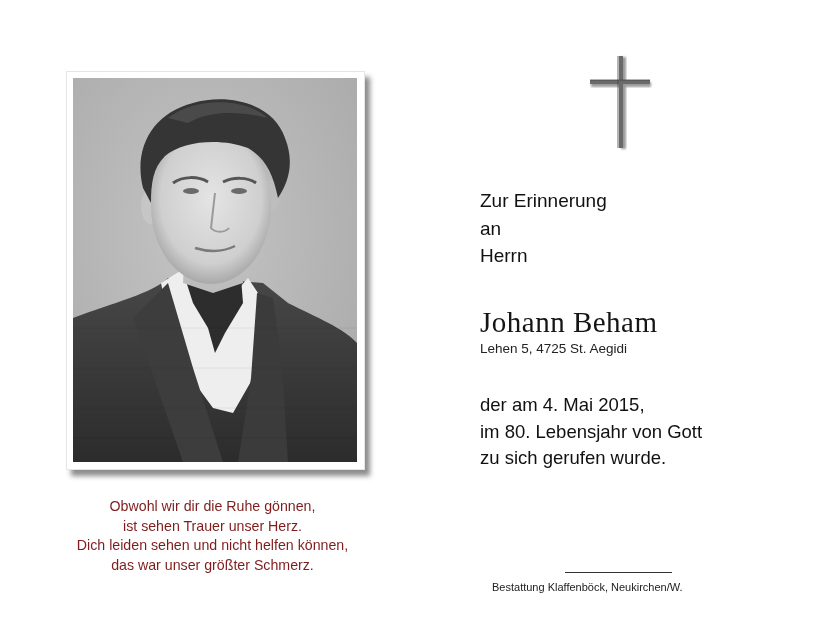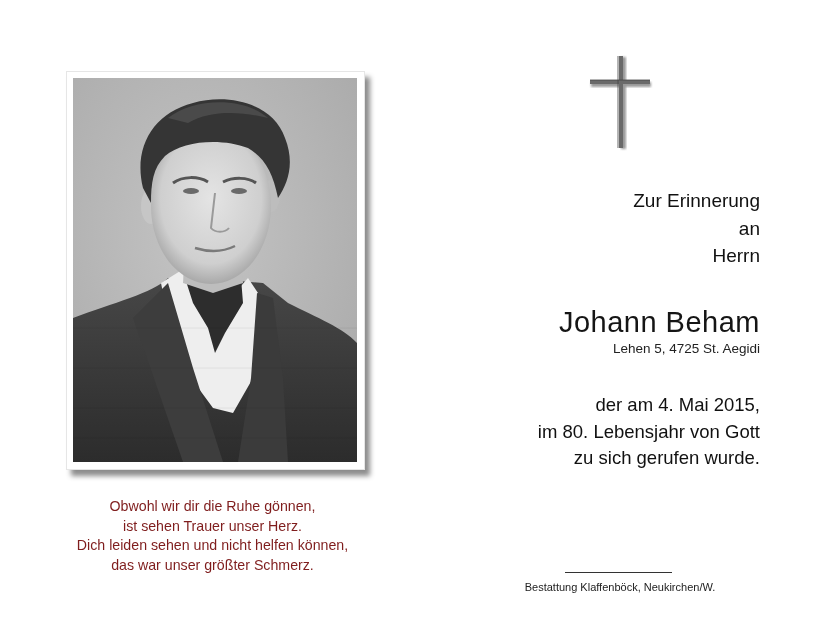--- a/index.html
+++ b/index.html
@@ -16,27 +16,27 @@
 
   
   .poem { position: absolute; left: 40px; top: 497px; width: 345px; text-align: center;
           font-size: 14.2px; line-height: 19.5px; color: #7f1d1d; }
   .poem div { white-space: nowrap; }
 
   
   .cross { position: absolute; left: 588px; top: 54px; width: 66px; height: 98px; }
 
   
-  .col { position: absolute; left: 480px; width: 280px; text-align: right; }
+  .col { position: absolute; left: 480px; width: 280px; text-align: left; }
   .intro { top: 187px; font-size: 19px; line-height: 27.5px; }
-  .name { top: 305px; font-size: 29px; line-height: 34px; font-weight: normal; letter-spacing: 0.5px; color: #151515; }
+  .name { top: 305px; font-size: 29px; line-height: 34px; font-weight: normal; letter-spacing: 0.5px; color: #151515; font-family: Liberation Serif, serif; }
   .address { top: 340px; font-size: 13.5px; line-height: 17px; color: #222; }
   .death { top: 392px; font-size: 18.5px; line-height: 26.5px; }
   .sig-line { position: absolute; left: 565px; top: 572px; width: 107px; height: 1px; background: #333; }
-  .undertaker { position: absolute; left: 480px; top: 580px; width: 280px; text-align: center;
+  .undertaker { position: absolute; left: 492px; top: 580px; width: 280px; 
                 font-size: 11px; line-height: 15px; color: #222; }
 </style>
 </head>
 <body>
 
 <div class="photo-frame">
   <div class="photo" title="Black and white portrait of a man with curly dark hair wearing a dark jacket, white collared shirt and dark turtleneck">
     <svg viewBox="0 0 284 384" preserveAspectRatio="none">
       <defs>
         <radialGradient id="bg" cx="45%" cy="40%" r="75%">

